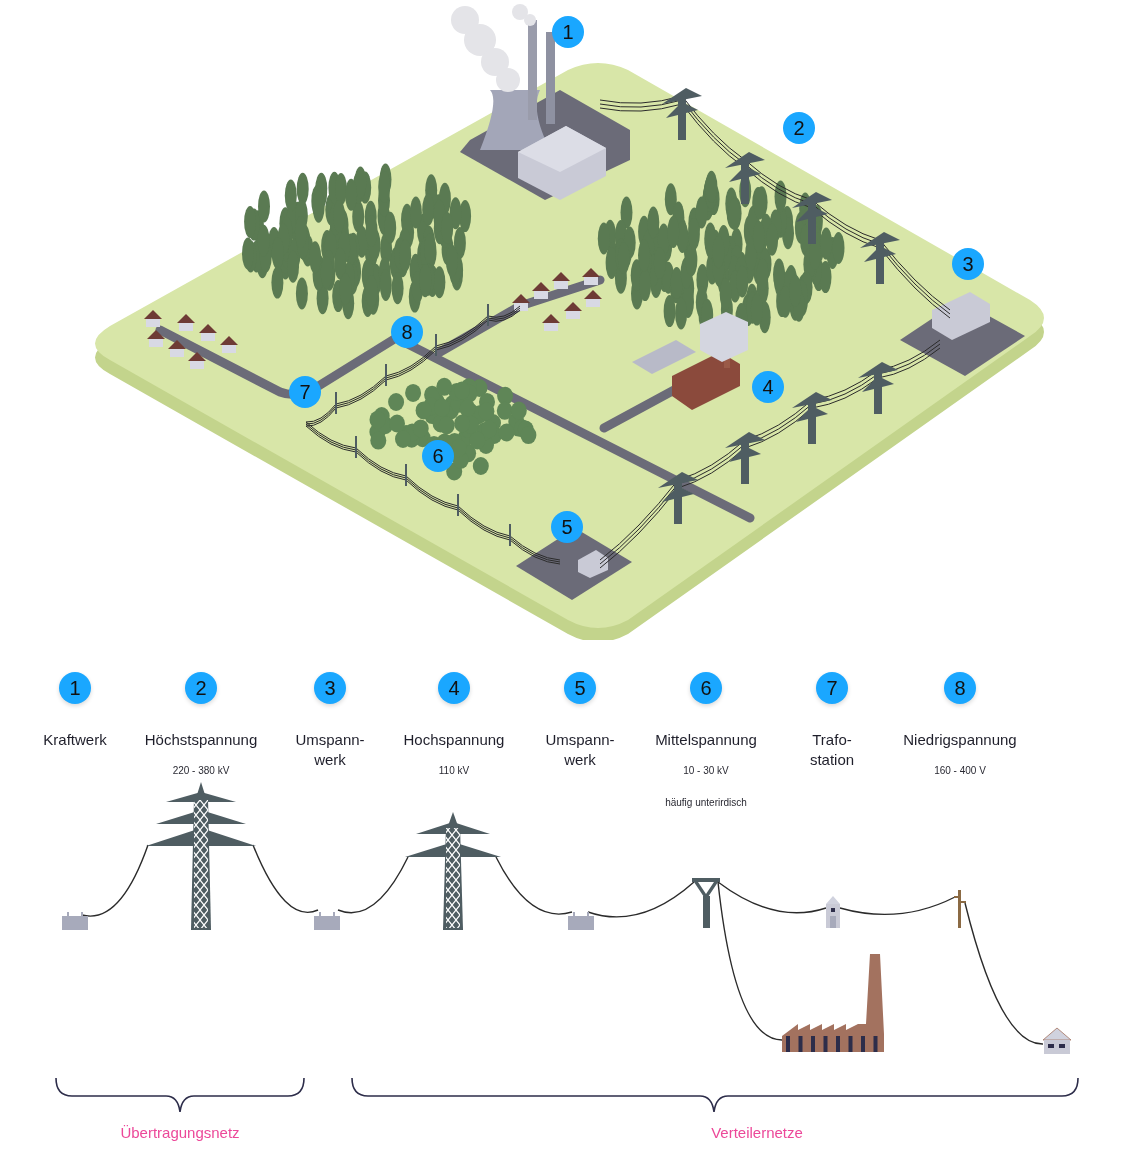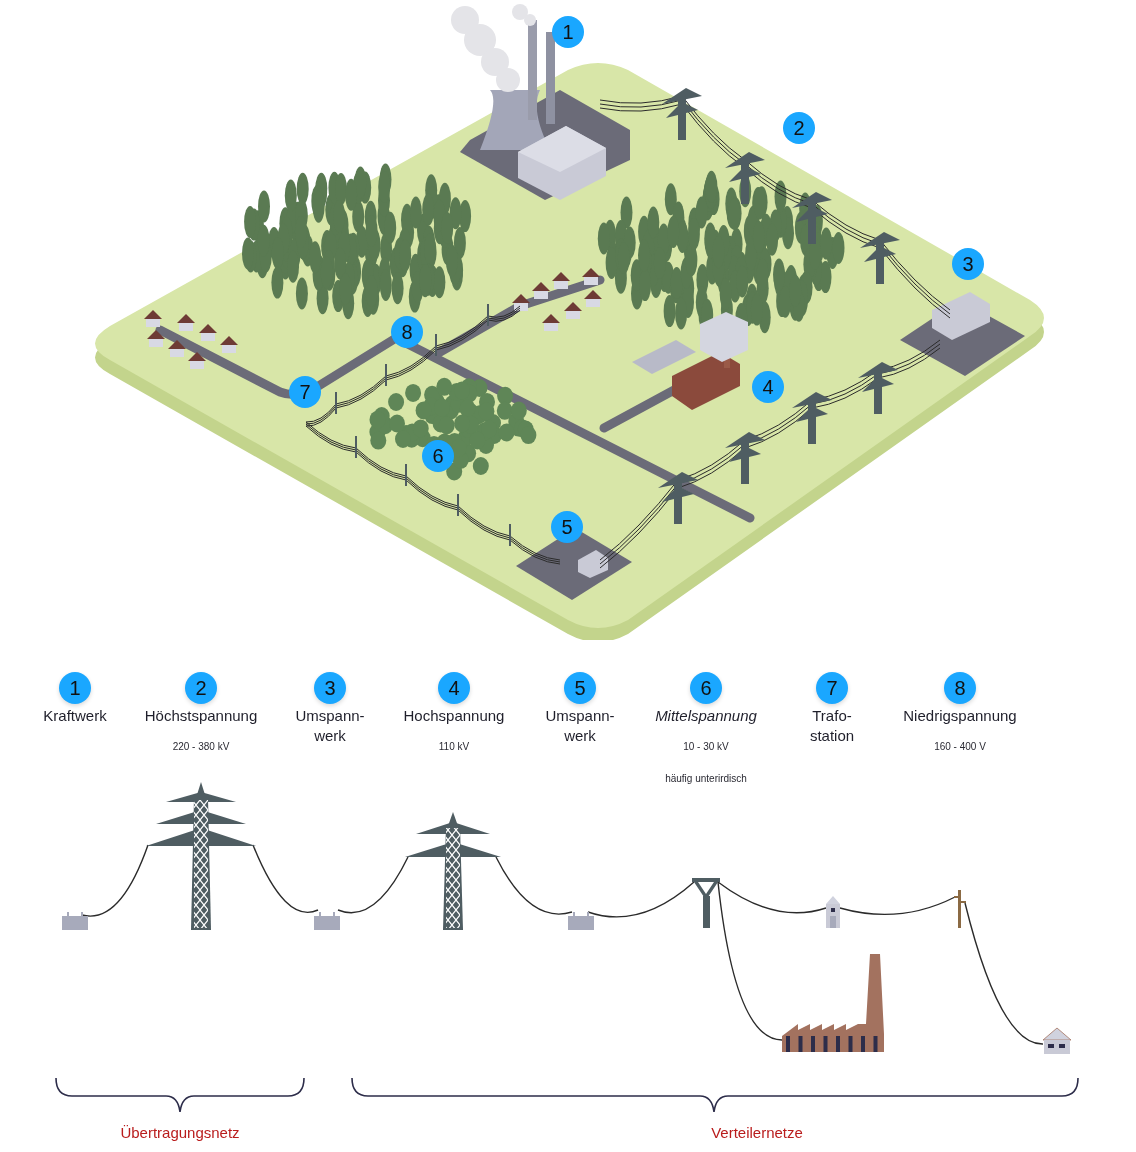--- a/index.html
+++ b/index.html
@@ -7,24 +7,24 @@
          font-family: "Liberation Sans", "DejaVu Sans", sans-serif; color: #1f1f2b; }
   #scene { position: absolute; left: 0; top: 0; width: 1136px; height: 640px; }
   #lower { position: absolute; left: 0; top: 640px; width: 1136px; height: 512px; }
   .badge { position: absolute; width: 32px; height: 32px; border-radius: 50%;
            background: #1aa7ff; color: #111; font-size: 20px; font-weight: 400;
            display: flex; align-items: center; justify-content: center;
            box-shadow: 0 2px 4px rgba(0,0,0,0.15); }
   .legend-col { position: absolute; top: 672px; width: 140px; margin-left: -70px;
                 display: flex; flex-direction: column; align-items: center; text-align: center; }
   .legend-col .badge { position: static; }
-  .legend-title { margin-top: 2px; font-size: 15px; line-height: 20px; color: #1f1f2b; }
+  .legend-title { margin-top: 26px; font-size: 15px; line-height: 20px; color: #1f1f2b; }
   .legend-sub { margin-top: 10px; font-size: 10px; line-height: 22px; color: #2a2a33; }
   .legend-sub + .legend-sub { margin-top: 10px; }
-  .group-label { position: absolute; top: 1124px; font-size: 15px; color: #b91c1c;
+  .group-label { position: absolute; top: 1124px; font-size: 15px; color: #ec4899;
                  transform: translateX(-50%); white-space: nowrap; }
 </style>
 </head>
 <body>
 
 <svg id="scene" viewBox="0 0 1136 640" xmlns="http://www.w3.org/2000/svg">
 
   <g>
     <path d="M568 70 Q598 56 628 70 L1030 300 Q1058 318 1030 336 L628 620 Q598 636 568 620 L110 360 Q80 344 110 326 Z" fill="#c3d48c" transform="translate(0,14)"></path>
     <path d="M568 70 Q598 56 628 70 L1030 300 Q1058 318 1030 336 L628 620 Q598 636 568 620 L110 360 Q80 344 110 326 Z" fill="#d8e6a8"></path>
@@ -663,21 +663,21 @@
       <div class="legend-title" style="white-space: pre-line;">Hochspannung</div>
       <div class="legend-sub">110 kV</div>
     </div>
     <div class="legend-col" style="left: 580px;">
       <div class="badge">5</div>
       <div class="legend-title" style="white-space: pre-line;">Umspann-
 werk</div>
     </div>
     <div class="legend-col" style="left: 706px;">
       <div class="badge">6</div>
-      <div class="legend-title" style="white-space: pre-line; font-style: italic;">Mittelspannung</div>
+      <div class="legend-title" style="white-space: pre-line;">Mittelspannung</div>
       <div class="legend-sub">10 - 30 kV</div>
       <div class="legend-sub">häufig unterirdisch</div>
     </div>
     <div class="legend-col" style="left: 832px;">
       <div class="badge">7</div>
       <div class="legend-title" style="white-space: pre-line;">Trafo-
 station</div>
     </div>
     <div class="legend-col" style="left: 960px;">
       <div class="badge">8</div>

